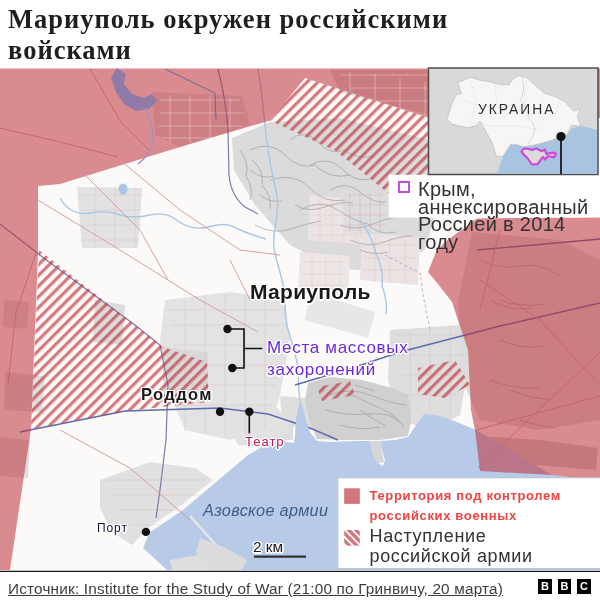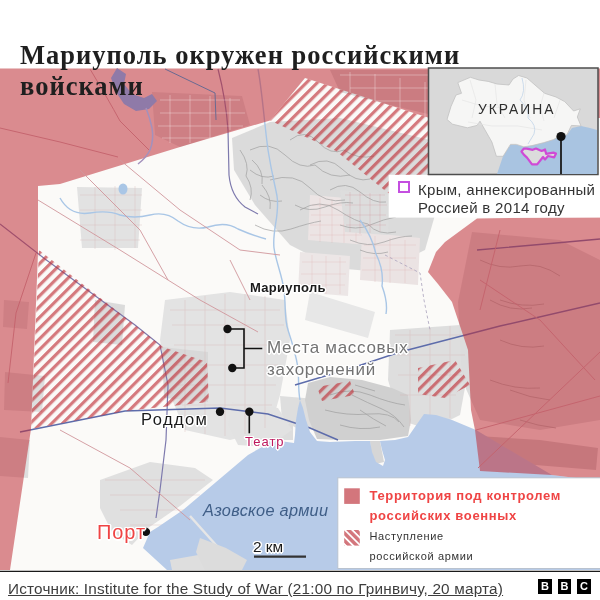--- a/index.html
+++ b/index.html
@@ -219,42 +219,42 @@
 
   <rect x="337.8" y="477.8" width="263" height="90.7" fill="#ffffff" stroke="#b9c2cf" stroke-width="1"></rect>
 
   <rect x="344.2" y="488.3" width="15.6" height="15.6" fill="#d3767c"></rect>
 
   <rect x="344.2" y="530" width="15.6" height="15.6" fill="url(#hleg)"></rect>
 
   <path d="M0,571.3 L600,571.3" stroke="#1a1a1a" stroke-width="1.2"></path>
 </svg>
 
-<div class="abs" style="left:20px;top:4px;font-family:'Liberation Serif',serif;font-weight:bold;font-size:26.5px;letter-spacing:1px;line-height:31px;color:#1f1f1f;white-space:nowrap;margin-top:36px;">Мариуполь окружен российскими<br>войсками</div>
-
-<div class="abs halo" style="left:250px;top:279.5px;font-size:13px;letter-spacing:0.3px;font-weight:bold;color:#1a1a1a;">Мариуполь</div>
-
-<div class="abs halo" style="left:267px;top:336.5px;font-size:17px;letter-spacing:0.7px;color:#737373;line-height:22px;">Места массовых<br>захоронений</div>
-
-<div class="abs halo" style="left:141px;top:410px;font-size:16.5px;letter-spacing:1.4px;color:#1a1a1a;">Роддом</div>
+<div class="abs" style="left:8px;top:4px;font-family:'Liberation Serif',serif;font-weight:bold;font-size:26.5px;letter-spacing:1px;line-height:31px;color:#1f1f1f;white-space:nowrap;">Мариуполь окружен российскими<br>войсками</div>
+
+<div class="abs halo" style="left:250px;top:279.5px;font-size:21px;letter-spacing:0.3px;font-weight:bold;color:#1a1a1a;">Мариуполь</div>
+
+<div class="abs halo" style="left:267px;top:336.5px;font-size:17px;letter-spacing:0.7px;color:#6d28d9;line-height:22px;">Места массовых<br>захоронений</div>
+
+<div class="abs halo" style="left:141px;top:385px;font-size:16.5px;letter-spacing:1.4px;color:#1a1a1a;font-weight:bold;">Роддом</div>
 
 <div class="abs halo" style="left:245px;top:433.5px;font-size:13px;letter-spacing:1px;color:#be185d;">Театр</div>
 
-<div class="abs halo" style="left:97px;top:521px;font-size:20px;letter-spacing:0.9px;color:#ef4444;">Порт</div>
+<div class="abs halo" style="left:97px;top:521px;font-size:12px;letter-spacing:0.9px;color:#0f172a;">Порт</div>
 
 <div class="abs" style="left:203px;top:501px;font-size:16.3px;letter-spacing:0.3px;font-style:italic;color:#3f5e87;">Азовское армии</div>
 
 <div class="abs halo" style="left:253px;top:538px;font-size:15.4px;color:#1a1a1a;">2 км</div>
 
 <div class="abs" style="left:398px;top:181px;width:8px;height:8px;border:2.3px solid #c44fe0;background:#fff;"></div>
 
-<div class="abs" style="left:418px;top:181px;font-size:15px;letter-spacing:0.3px;line-height:17.5px;color:#333;">Крым, аннексированный<br>Россией в 2014 году</div>
+<div class="abs" style="left:418px;top:181px;font-size:20px;letter-spacing:0.3px;line-height:17.5px;color:#333;">Крым, аннексированный<br>Россией в 2014 году</div>
 
 <div class="abs" style="left:369.5px;top:486.2px;font-size:13px;letter-spacing:0.65px;line-height:20px;color:#ef4444;font-weight:bold;">Территория под контролем<br>российских военных</div>
 
-<div class="abs" style="left:369.5px;top:526px;font-size:11px;letter-spacing:0.65px;line-height:20px;color:#333;">Наступление<br>российской армии</div>
+<div class="abs" style="left:369.5px;top:526px;font-size:18px;letter-spacing:0.65px;line-height:20px;color:#333;">Наступление<br>российской армии</div>
 
 <div class="abs" style="left:8px;top:580px;font-size:15.3px;letter-spacing:0.2px;color:#3d3d3d;text-decoration:underline;">Источник: Institute for the Study of War (21:00 по Гринвичу, 20 марта)</div>
 
 <div class="abs" style="left:538px;top:576px;">
   <div style="display:inline-block;width:13.8px;height:14.6px;background:#000;color:#fff;font-weight:bold;font-size:11px;text-align:center;line-height:14.6px;margin-right:5.8px;">B</div><div style="display:inline-block;width:13.8px;height:14.6px;background:#000;color:#fff;font-weight:bold;font-size:11px;text-align:center;line-height:14.6px;margin-right:5.8px;">B</div><div style="display:inline-block;width:13.8px;height:14.6px;background:#000;color:#fff;font-weight:bold;font-size:11px;text-align:center;line-height:14.6px;">C</div>
 </div>
 </div>
 
 </body></html>

